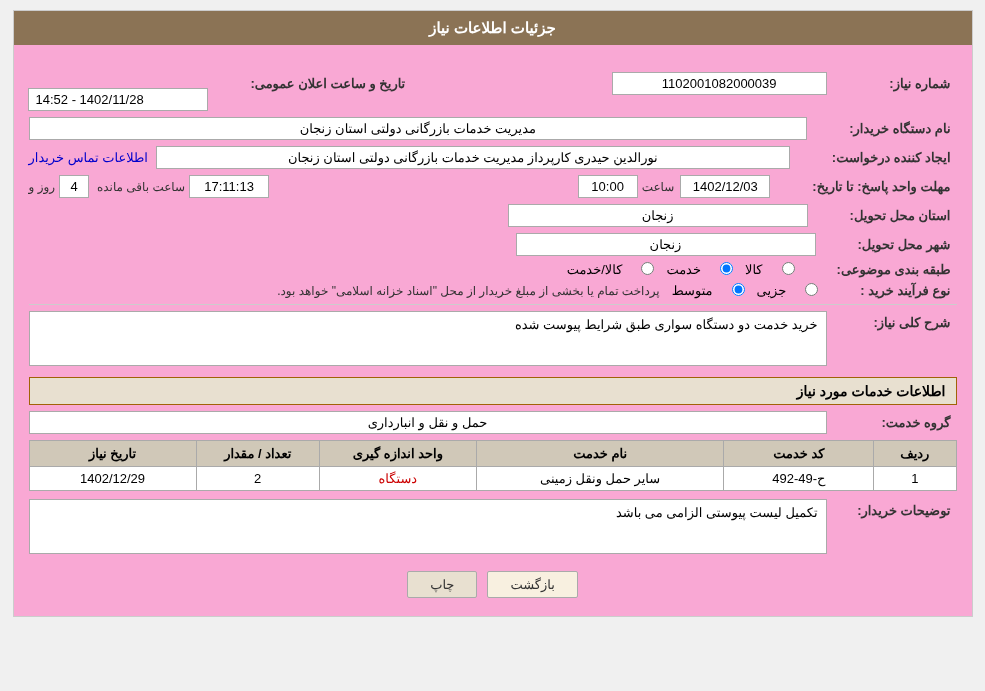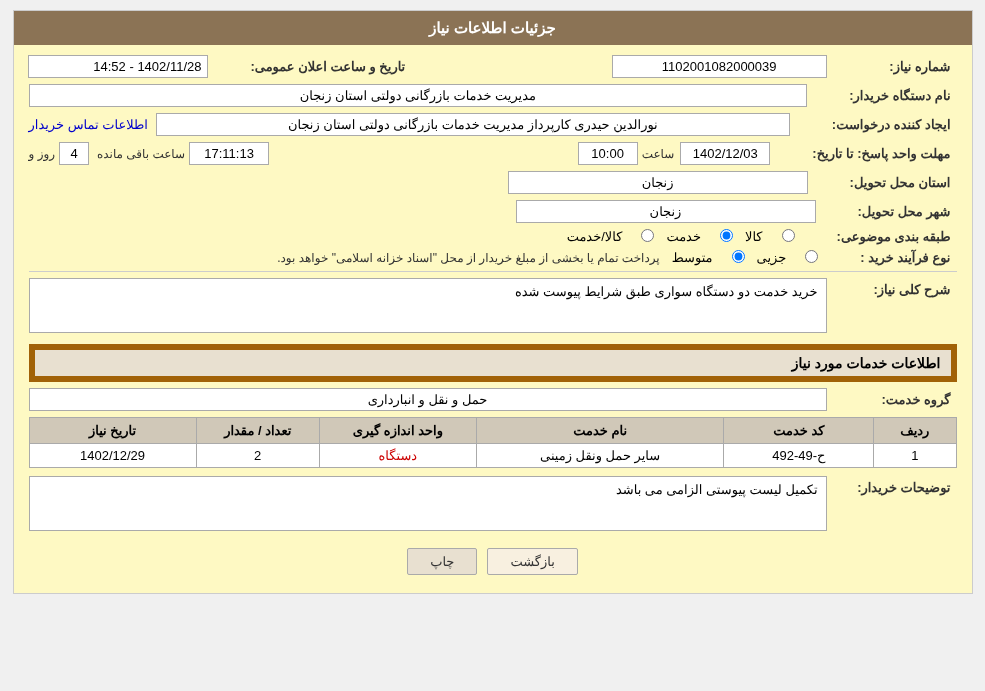--- a/index.html
+++ b/index.html
@@ -4,21 +4,21 @@
   <style>
     * { box-sizing: border-box; margin: 0; padding: 0; }
     body {
       font-family: Tahoma, Arial, sans-serif;
       font-size: 13px;
       background: #f0f0f0;
       direction: rtl;
       padding: 10px;
     }
     .page-container {
-      background: #fef9c3;
+      background: #f9a8d4;
       border: 1px solid #ccc;
       max-width: 960px;
       margin: 0 auto;
     }
     .page-header {
       background: #8b7355;
       color: #fff;
       text-align: center;
       padding: 8px 12px;
       font-size: 15px;
@@ -71,21 +71,21 @@
       align-items: center;
       gap: 12px;
     }
     .radio-item {
       display: flex;
       align-items: flex-start;
       gap: 19px;
     }
     .section-header {
       background: #e8e0d0;
-      border: 6px solid #a16207;
+      border: 1px solid #a16207;
       padding: 5px 10px;
       font-weight: bold;
       font-size: 14px;
       margin: 8px 0 6px 0;
       text-align: right;
     }
     .textarea-box {
       border: 1px solid #aaa;
       background: #fff;
       padding: 5px 8px;
@@ -157,21 +157,21 @@
     <span>جزئیات اطلاعات نیاز</span>
   </div>
 
   <div class="content">
 
     <div class="row">
       <span class="label">شماره نیاز:</span>
       <div class="value-box" style="max-width:220px; text-align:center;">1102001082000039</div>
       <span style="flex:1;"></span>
       <span class="label" style="min-width:auto; ">تاریخ و ساعت اعلان عمومی:</span>
-      <div class="value-box" style="max-width:180px; text-align:right;">1402/11/28 - 14:52</div>
+      <div class="value-box" style="max-width:180px; text-align:left;margin-top:33px;">1402/11/28 - 14:52</div>
     </div>
 
     <div class="row">
       <span class="label">نام دستگاه خریدار:</span>
       <div class="value-box">مدیریت خدمات بازرگانی دولتی استان زنجان</div>
     </div>
 
     <div class="row">
       <span class="label">ایجاد کننده درخواست:</span>
       <div class="value-box" style="flex:1;">نورالدین حیدری کارپرداز مدیریت خدمات بازرگانی دولتی استان زنجان</div>

